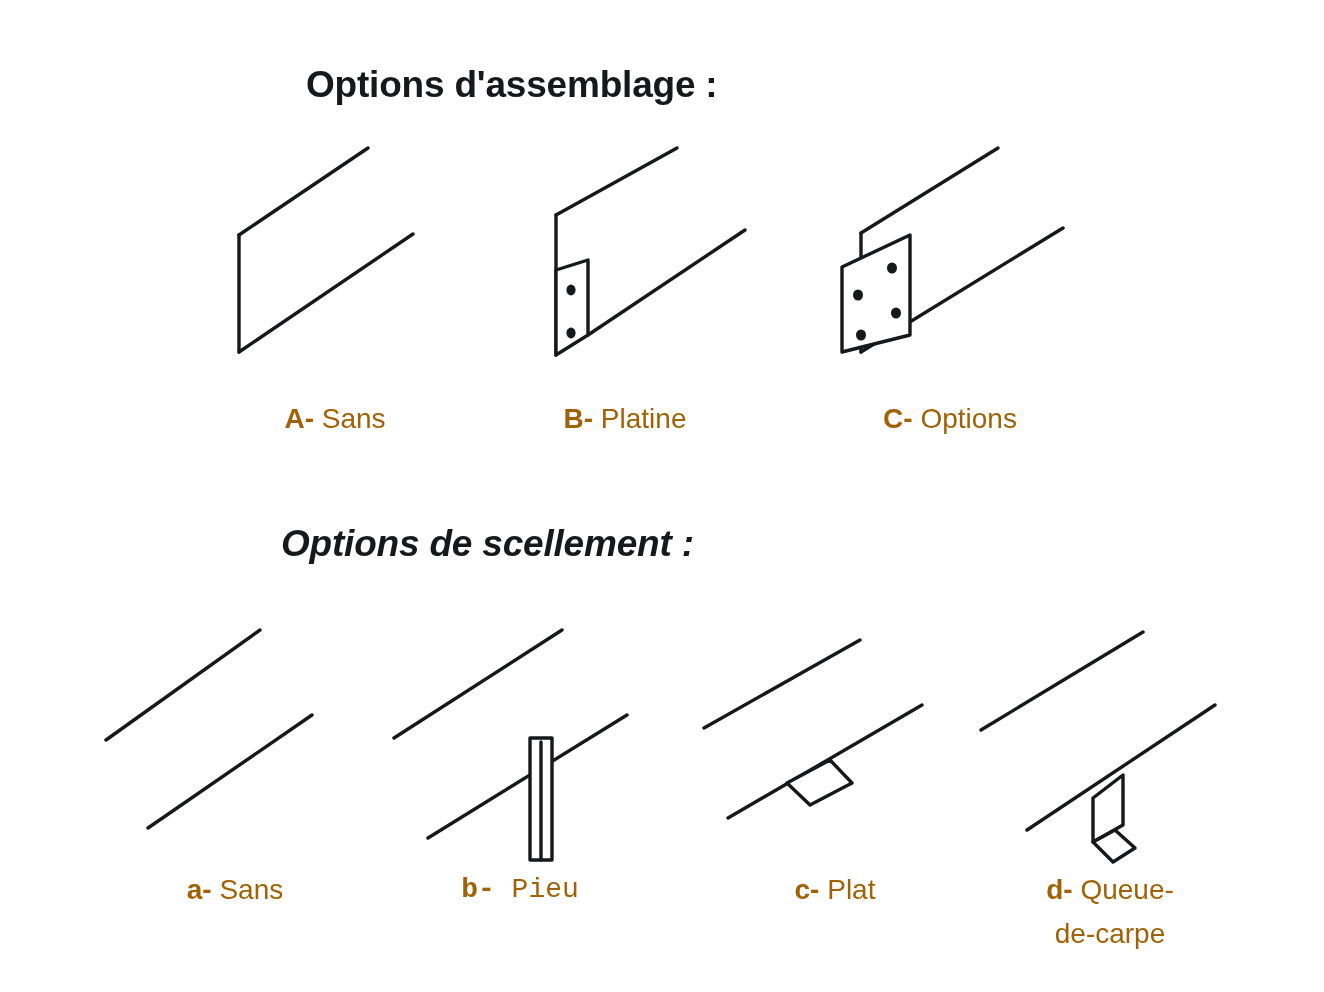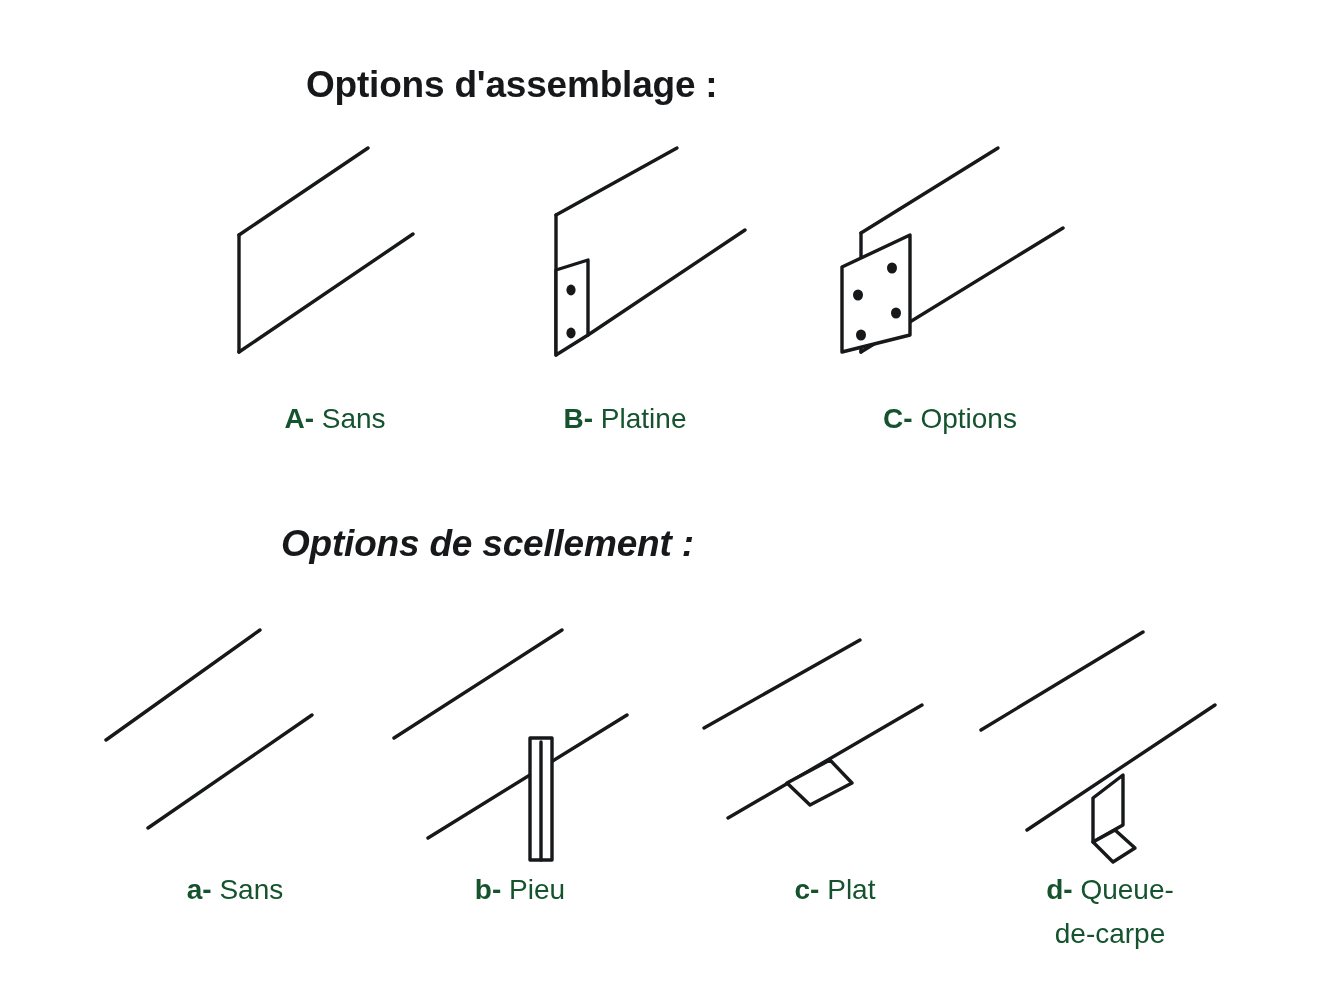--- a/index.html
+++ b/index.html
@@ -29,40 +29,40 @@
   }
   #title-assemblage { left: 306px; top: 33px; margin-top: 31px; }
   #title-scellement { left: 281px; top: 523px; font-style: italic; }
 
   .figure {
     position: absolute;
   }
   .caption {
     position: absolute;
     font-size: 28px;
-    color: #14532d;
+    color: #a16207;
     white-space: nowrap;
     text-align: center;
     line-height: 44px;
   }
   .caption .key {
     font-weight: bold;
   }
   .caption.two-line {
     white-space: normal;
     text-align: center;
   }
 
   
   #cap-a { left: 195px; top: 397px; width: 280px; }
   #cap-b { left: 485px; top: 397px; width: 280px; }
   #cap-c { left: 810px; top: 397px; width: 280px; }
   
   #cap-a2 { left: 100px; top: 868px; width: 270px; }
-  #cap-b2 { left: 385px; top: 868px; width: 270px; }
+  #cap-b2 { left: 385px; top: 868px; width: 270px; font-family: Liberation Mono, monospace; }
   #cap-c2 { left: 700px; top: 868px; width: 270px; }
   #cap-d2 { left: 975px; top: 868px; width: 270px; }
 
   svg { display: block; overflow: visible; }
 </style>
 </head>
 <body>
 
 <div class="page">
 

